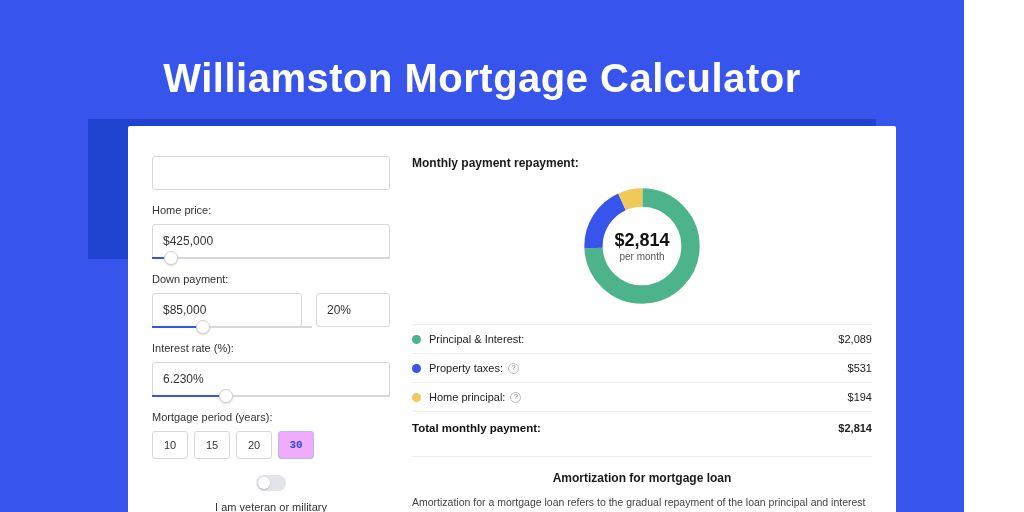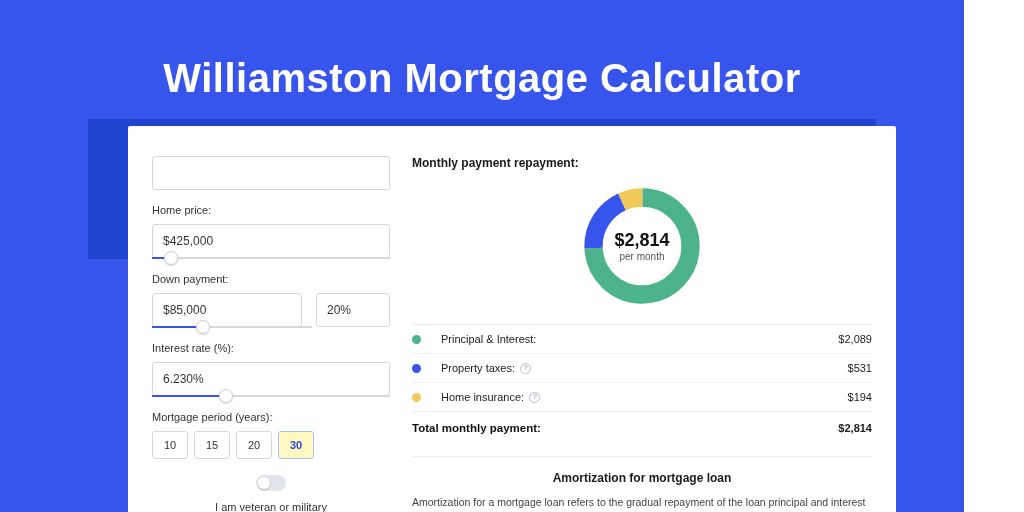--- a/index.html
+++ b/index.html
@@ -99,24 +99,25 @@
     border-radius: 3px;
     background: #fff;
     font-size: 11px;
     color: #333;
     display: flex;
     align-items: center;
     justify-content: center;
     cursor: pointer;
   }
   .period-btn.active {
-    background: #fef9c3;
+    background: #f0abfc;
     border-color: #a9c0ff;
     color: #2a4ad8;
     font-weight: 600;
+    font-family: Liberation Mono, monospace;
   }
   .toggle-row {
     display: flex;
     align-items: center;
     gap: 10px;
     margin-top: 16px;
     flex-direction: column;
   }
   .toggle {
     width: 30px; height: 16px;
@@ -160,21 +161,20 @@
   }
   .donut-amount { font-size: 18px; font-weight: 800; color: #111; }
   .donut-sub { font-size: 10px; color: #555; }
   .breakdown-row {
     display: flex;
     align-items: center;
     padding: 8px 0;
     border-top: 1px solid #edeef2;
     font-size: 11px;
     color: #222;
-    gap: 12px;
   }
   .breakdown-row:first-of-type { border-top: 1px solid #edeef2; }
   .dot {
     width: 9px; height: 9px; border-radius: 50%;
     margin-right: 8px; flex-shrink: 0;
   }
   .dot.green  { background: #4db38a; }
   .dot.blue   { background: #3755ec; }
   .dot.yellow { background: #f0c95a; }
   .row-label { flex: 1; display: flex; align-items: center; gap: 5px; }
@@ -307,21 +307,21 @@
         <span class="row-label">
           <span>Property taxes:</span>
           <span class="info-icon">?</span>
         </span>
         <span class="row-value">$531</span>
       </div>
 
       <div class="breakdown-row">
         <span class="dot yellow"></span>
         <span class="row-label">
-          <span>Home insurance:</span>
+          <span>Home principal:</span>
           <span class="info-icon">?</span>
         </span>
         <span class="row-value">$194</span>
       </div>
 
       <div class="total-row">
         <span class="row-label">Total monthly payment:</span>
         <span class="row-value" style="font-weight:700">$2,814</span>
       </div>
 

